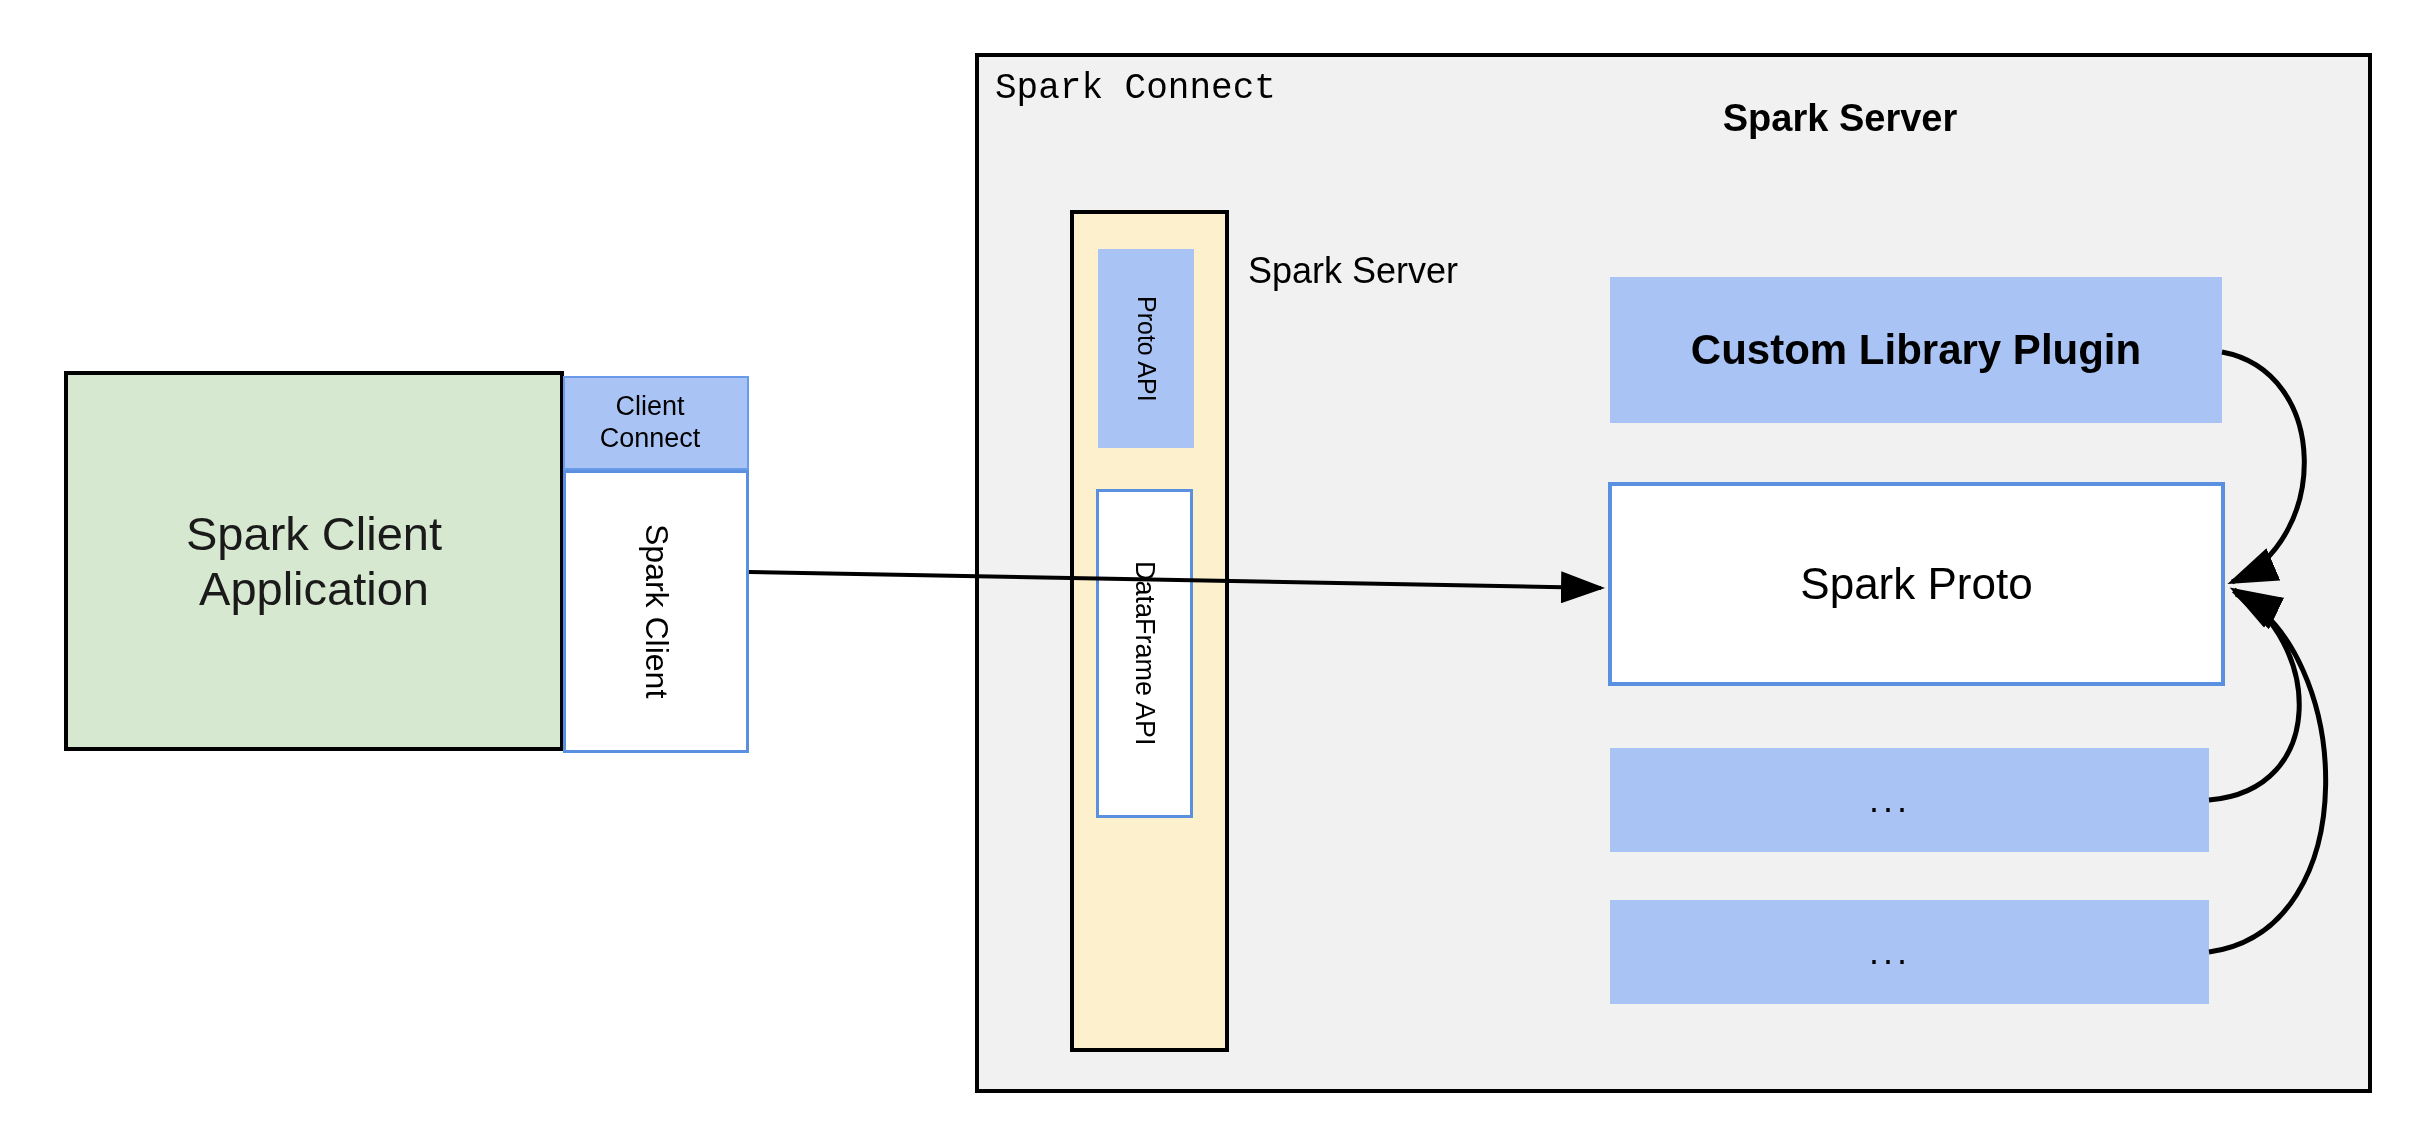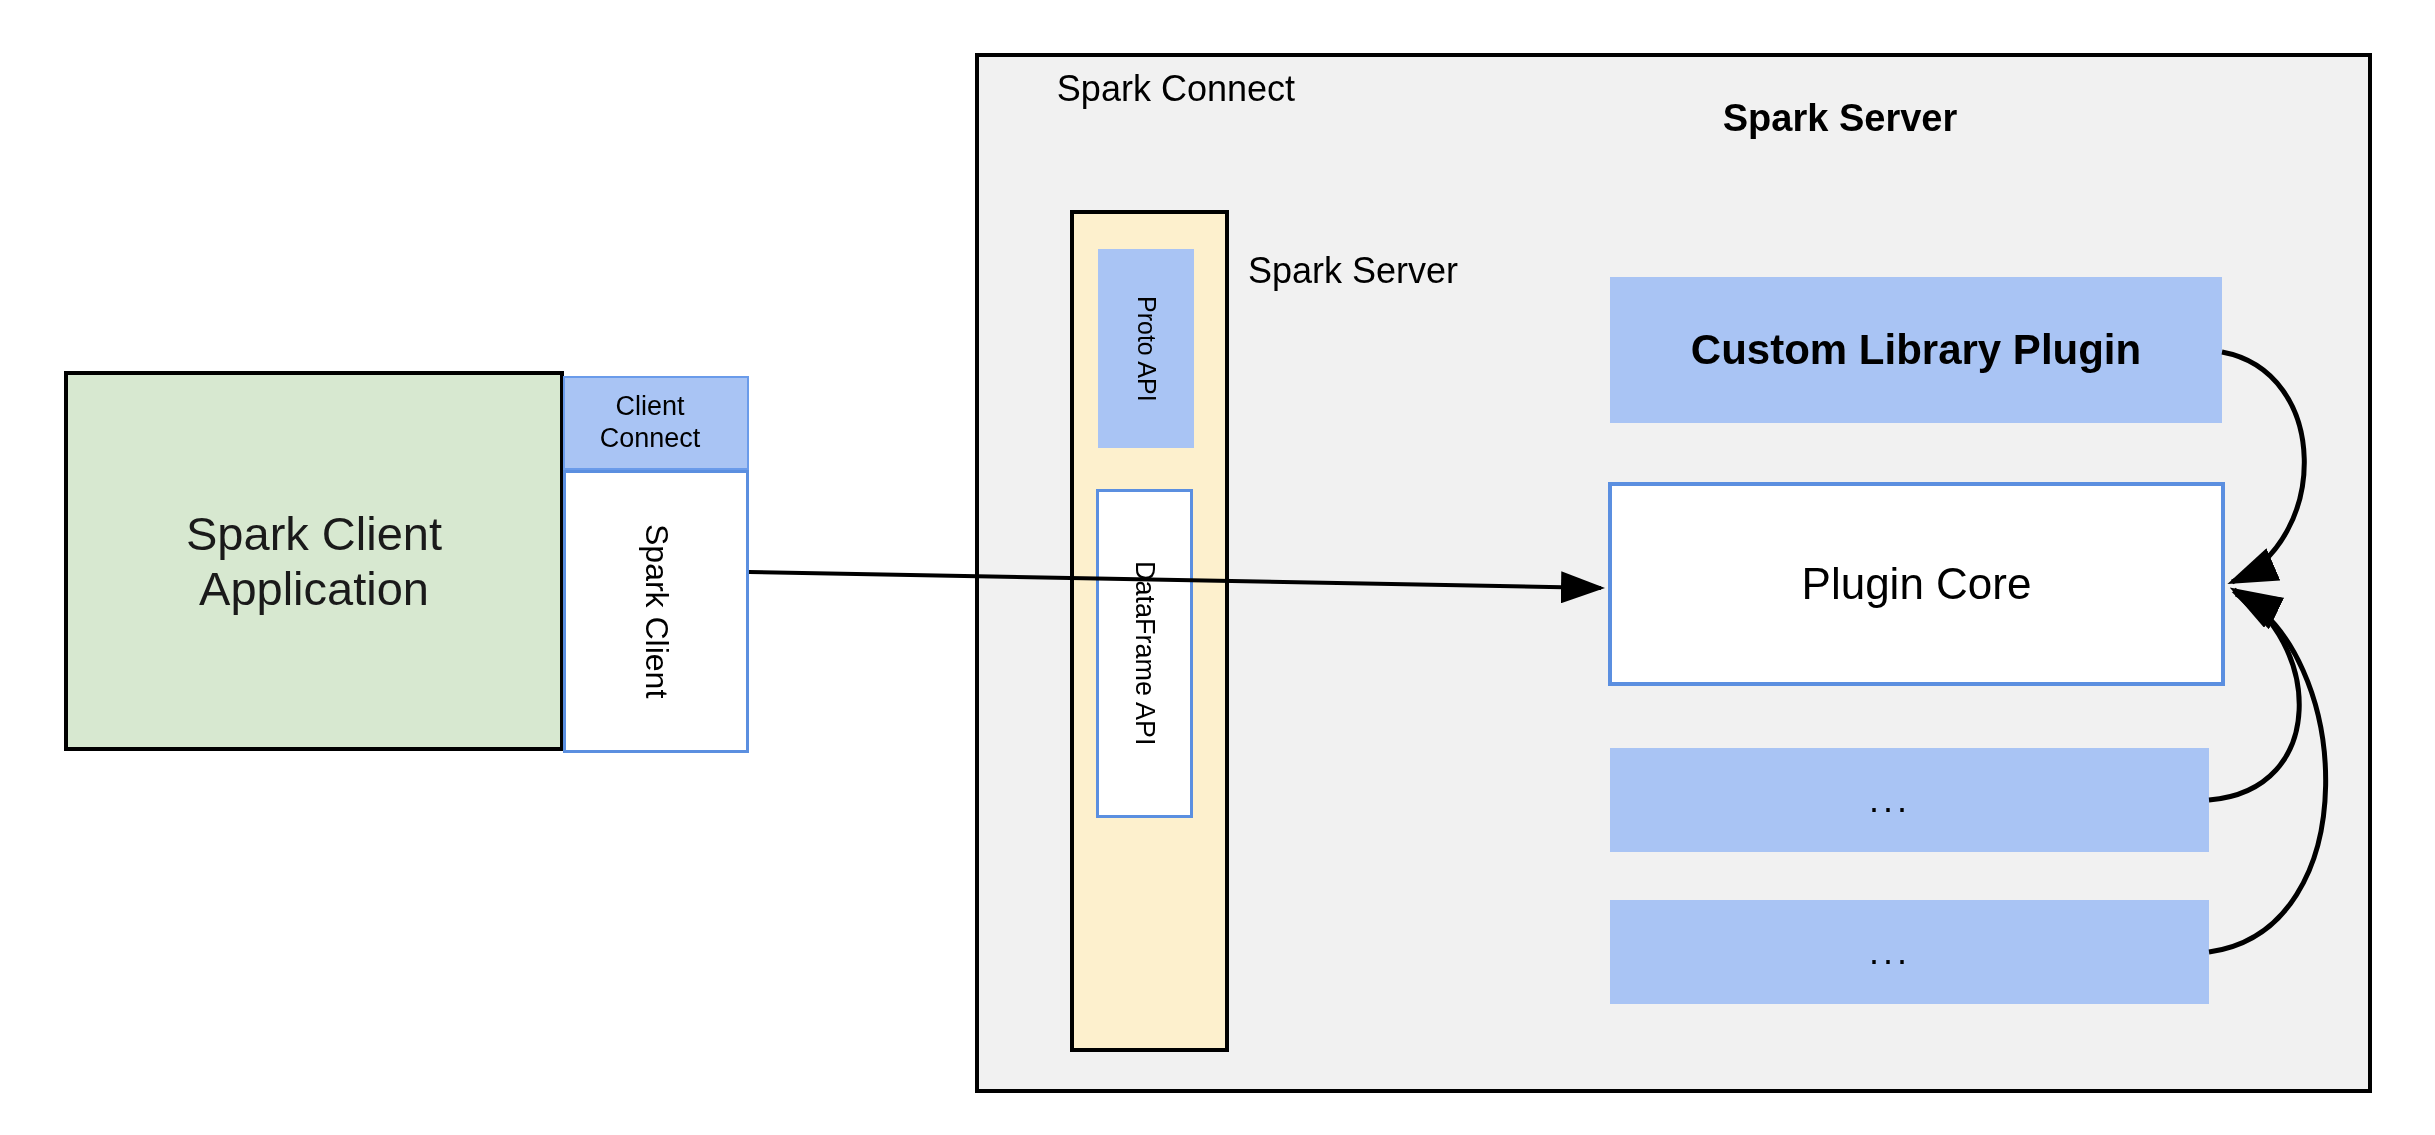--- a/index.html
+++ b/index.html
@@ -76,22 +76,23 @@
     width: 1397px; height: 1040px;
     background: #f1f1f1;
     border: 4px solid #000000;
   }
 
   
   #connect-api-label {
     left: 995px; top: 66px;
     width: 300px;
     font-size: 36px;
-    text-align: right;
+    text-align: left;
     line-height: 1.28;
+    font-family: Liberation Mono, monospace;
   }
 
   
   #connect-column {
     left: 1070px; top: 210px;
     width: 159px; height: 842px;
     background: #fdf0cd;
     border: 4px solid #000000;
   }
 
@@ -241,21 +242,21 @@
   <div class="abs" id="server-library-label">
     <div>Spark Server</div>
   </div>
 
   <div class="abs" id="server-title">Spark Server</div>
 
   <div class="abs" id="plugin-box"></div>
   <div class="abs ctr" id="plugin-label">Custom Library Plugin</div>
 
   <div class="abs" id="spark-core-box"></div>
-  <div class="abs ctr" id="spark-core-label">Plugin Core</div>
+  <div class="abs ctr" id="spark-core-label">Spark Proto</div>
 
   <div class="abs" id="more-box-1"></div>
   <div class="abs ctr" id="more-label-1">...</div>
 
   <div class="abs" id="more-box-2"></div>
   <div class="abs ctr" id="more-label-2">...</div>
 
   <svg class="abs" id="connectors" viewBox="0 0 2435 1135" xmlns="http://www.w3.org/2000/svg">
     <defs>
       <marker id="arrowhead" markerWidth="11" markerHeight="8" refX="10" refY="4" orient="auto" markerUnits="strokeWidth">

